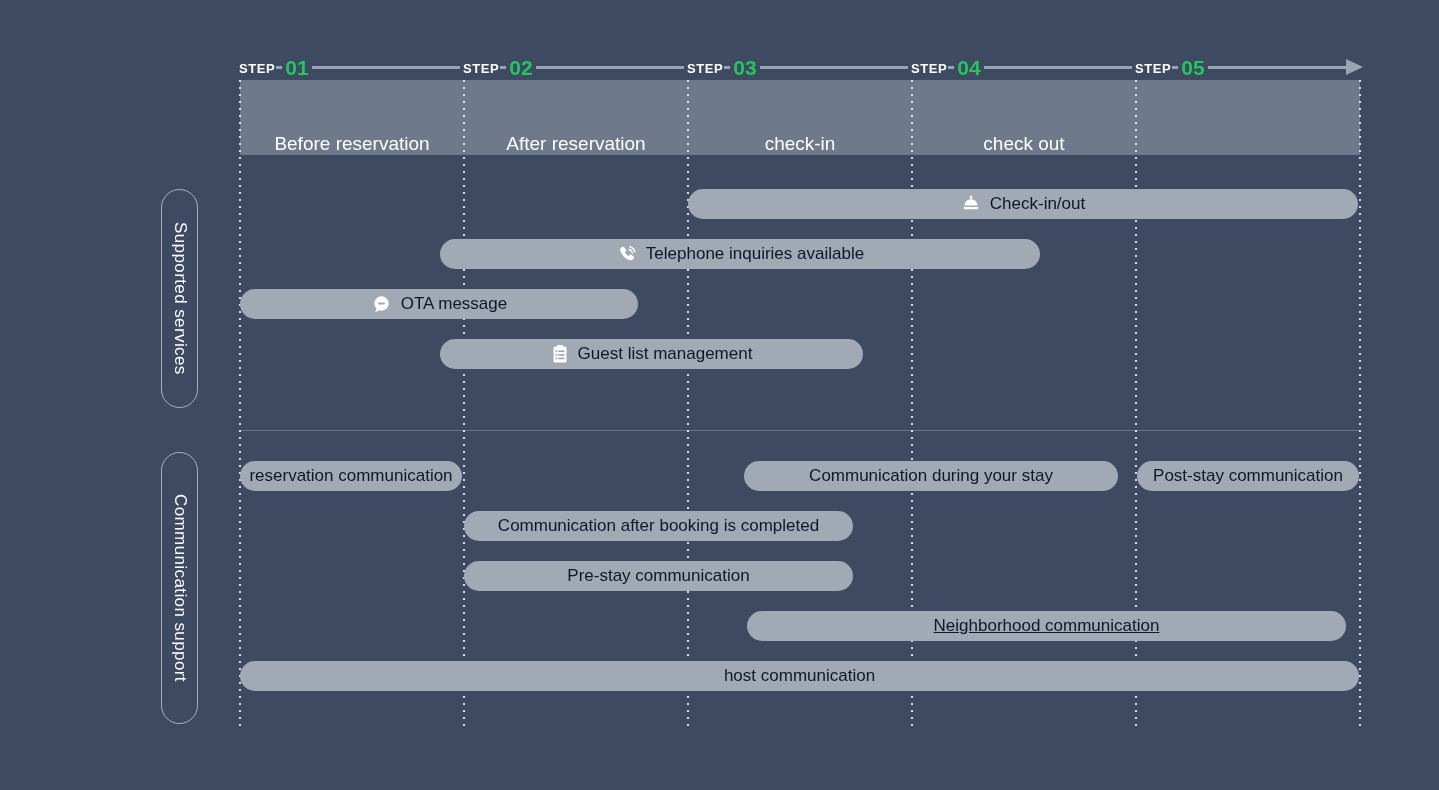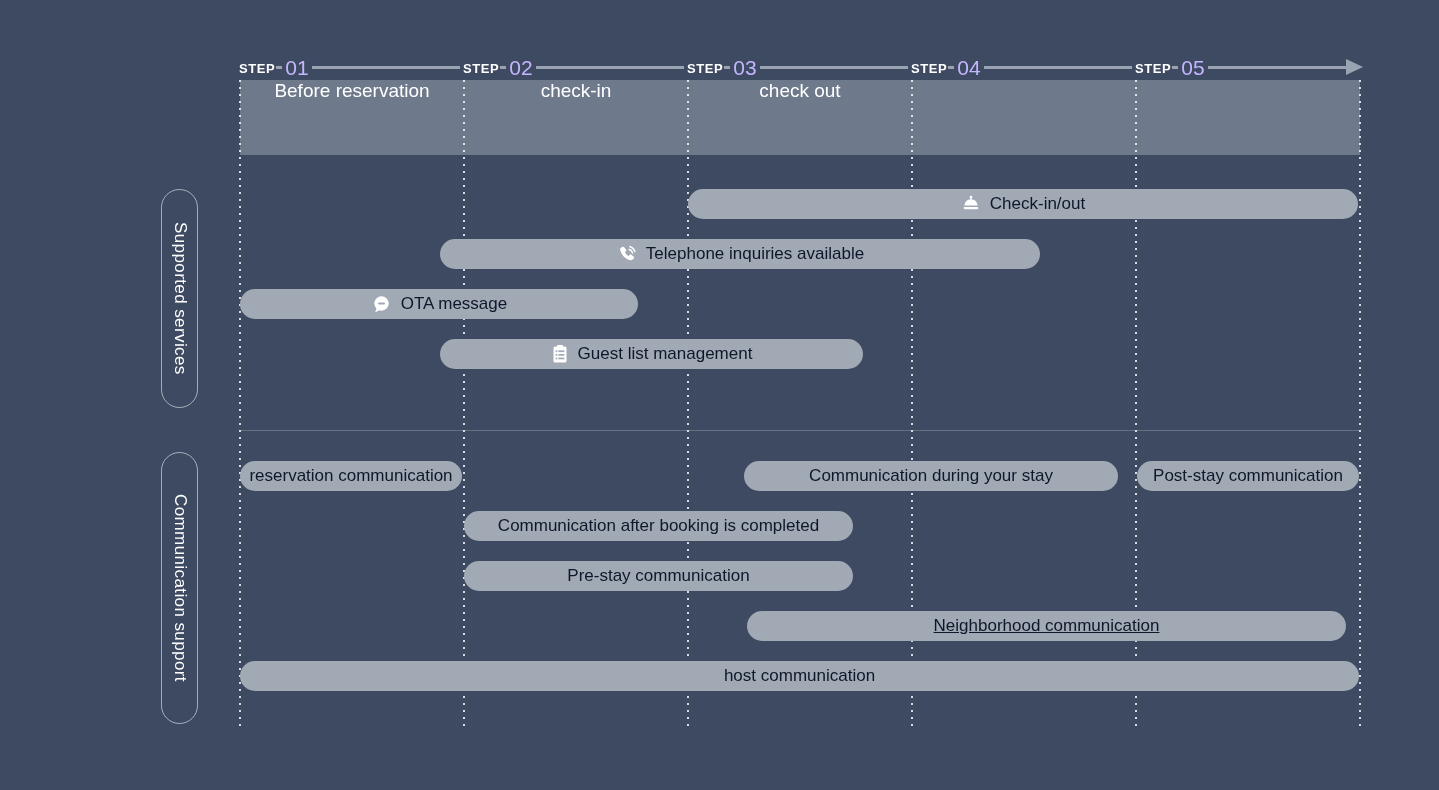--- a/index.html
+++ b/index.html
@@ -10,25 +10,25 @@
     -webkit-font-smoothing:antialiased;
   }
   .canvas{position:relative;width:1439px;height:566px;margin-left:40px;}
 
   
   .step-line{position:absolute;left:200px;top:66px;width:1114px;height:3px;background:var(--line,#9aa3b1);border-radius:2px;}
   .arrow-head{position:absolute;left:1306px;top:59px;width:0;height:0;
     border-left:17px solid var(--line,#9aa3b1);border-top:8.5px solid transparent;border-bottom:8.5px solid transparent;}
   .step-label{position:absolute;top:54px;height:28px;display:inline-flex;align-items:center;gap:6px;}
   .step-label .prefix{background:var(--bg,#3d4a61);color:#fff;font-weight:bold;font-size:13px;letter-spacing:.6px;padding:3px 1px 3px 3px;}
-  .step-label .num{background:var(--bg,#3d4a61);color:#c4b5fd;font-weight:normal;font-size:21px;padding:1px 3px;}
+  .step-label .num{background:var(--bg,#3d4a61);color:#22c55e;font-weight:bold;font-size:21px;padding:1px 3px;}
 
   
   .header-band{position:absolute;left:200px;top:80px;width:1120px;height:75px;background:var(--band,#6e7a8b);display:flex;}
-  .phase-cell{width:224px;height:75px;display:flex;align-items:flex-start;justify-content:center;color:#fff;font-size:19px;}
+  .phase-cell{width:224px;height:75px;display:flex;align-items:flex-end;justify-content:center;color:#fff;font-size:19px;}
 
   
   .vline{position:absolute;top:80px;height:650px;width:2px;
     background-image:repeating-linear-gradient(to bottom,rgba(255,255,255,.8) 0 2px,transparent 2px 7px);}
   .divider{position:absolute;left:200px;top:430px;width:1120px;height:1px;background:rgba(255,255,255,.22);}
 
   
   .section-pill{position:absolute;left:121px;width:37px;border:1.5px solid rgba(255,255,255,.55);
     border-radius:19px;display:flex;align-items:center;justify-content:center;box-sizing:border-box;}
   .pill-supported{top:189px;height:219px;}
@@ -66,20 +66,23 @@
   </div>
       <div class="step-label" style="left: 1092px;">
     <span class="prefix">STEP</span>
     <span class="num">05</span>
   </div>
     </div>
 
   <div class="header-band" id="phase-header">
       <div class="phase-cell">
     <span>Before reservation</span>
+  </div>
+      <div class="phase-cell">
+    <span>After reservation</span>
   </div>
       <div class="phase-cell">
     <span>check-in</span>
   </div>
       <div class="phase-cell">
     <span>check out</span>
   </div>
     </div>
 
   <div id="gridlines">

